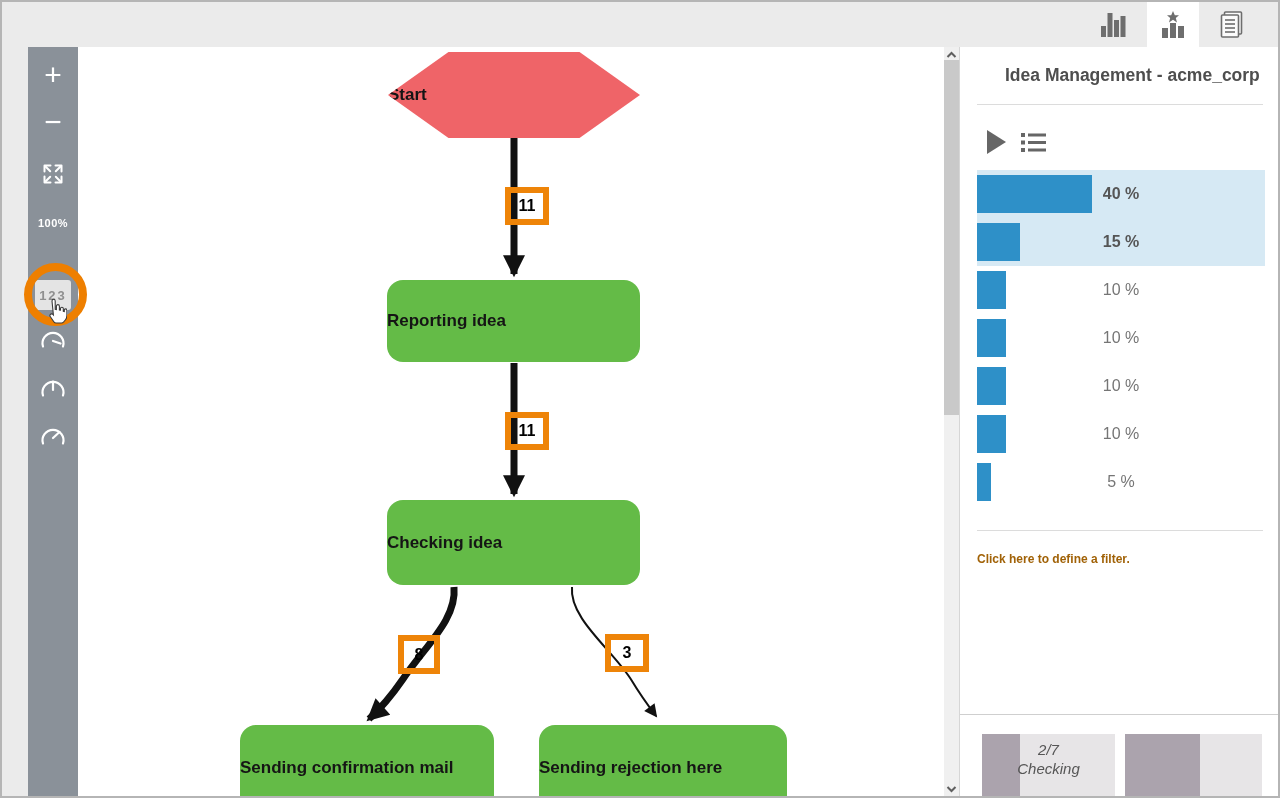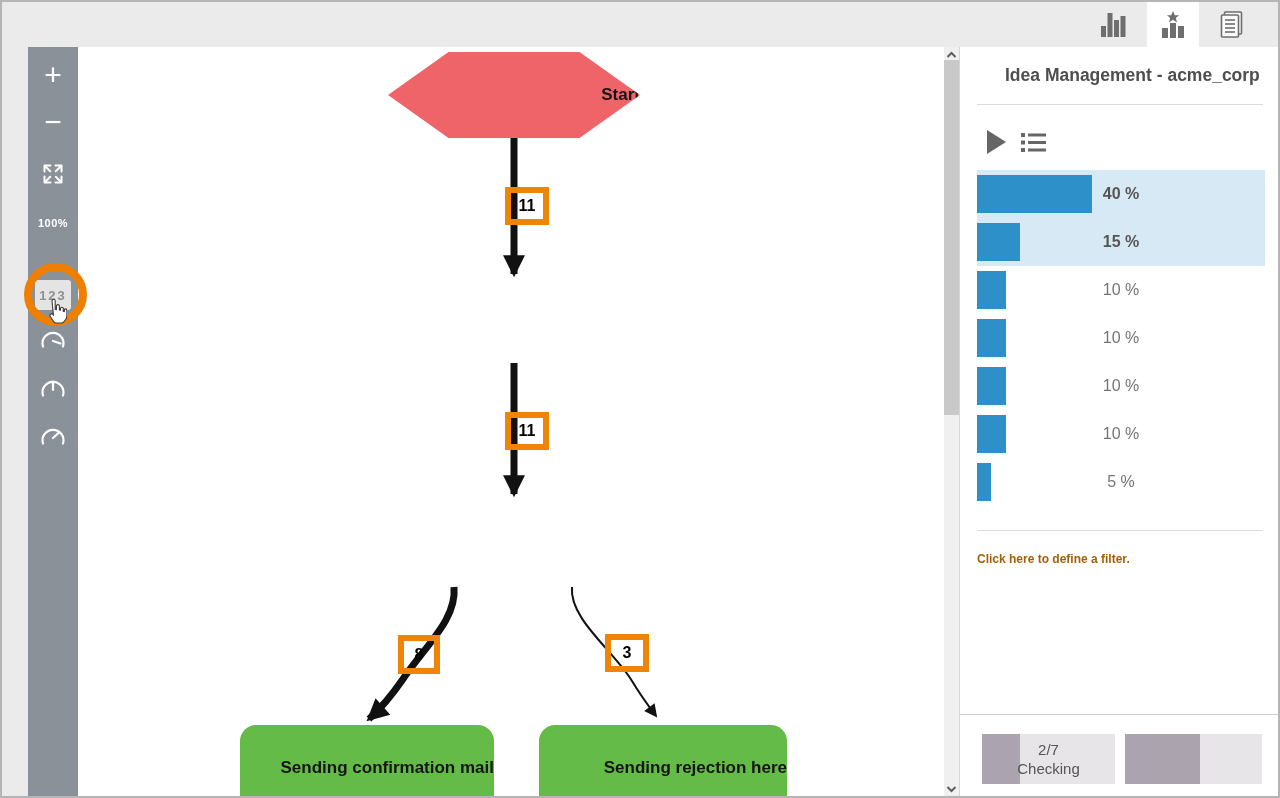--- a/index.html
+++ b/index.html
@@ -26,21 +26,21 @@
            display:flex; align-items:center; justify-content:center; cursor:pointer;}
   .gauge{position:absolute; left:11px;}
 
   
   .ring{position:absolute; left:22px; top:261px; width:63px; height:63px; border:8px solid #ee7f00;
         border-radius:50%; z-index:60; pointer-events:none;}
   .hand{position:absolute; left:41px; top:296px; z-index:61; pointer-events:none;}
 
   
   .canvas{position:absolute; left:76px; top:45px; width:866px; height:751px; background:#fff; overflow:hidden;}
-  .node{position:absolute; display:flex; align-items:center; justify-content:flex-end;
+  .node{position:absolute; display:flex; align-items:center; justify-content:flex-start;
         font-size:17px; font-weight:bold; color:#151515; text-align:center; cursor:pointer;}
   .node.green{background:var(--green); border-radius:16px;}
   .node.hex{background:var(--red);
         clip-path:polygon(0% 50%, 24% 0%, 76% 0%, 100% 50%, 76% 100%, 24% 100%);}
   .edges{position:absolute; left:0; top:0; pointer-events:none;}
   .elabel{position:absolute; border:6px solid var(--orange); background:transparent;
           display:flex; align-items:center; justify-content:center;
           font-size:16px; font-weight:bold; color:#000; cursor:pointer;}
 
   
@@ -56,21 +56,21 @@
   .icon-btn{position:absolute; cursor:pointer;}
   .vlist{position:absolute; left:17px; top:123px; width:288px;}
   .vrow{position:relative; height:48px; cursor:pointer;}
   .vrow.sel{background:var(--blue-light);}
   .vbar{position:absolute; left:0; top:5px; height:38px; background:var(--blue);}
   .vlabel{position:absolute; left:0; width:100%; line-height:48px; text-align:center;
           font-size:16px; color:#757575;}
   .vrow.sel .vlabel{font-weight:bold; color:#555;}
   .p-filter{position:absolute; left:17px; top:505px; font-size:12px; color:#a16207; cursor:pointer;font-weight:bold;}
   .p-hr-full{position:absolute; left:0; right:0; height:1px; background:#cfcfcf;}
-  .fbox{position:absolute; top:687px; height:50px; background:#e7e5e7; overflow:hidden;}
+  .fbox{position:absolute; top:687px; height:62px; background:#e7e5e7; overflow:hidden;font-style:italic;}
   .ffill{position:absolute; left:0; top:0; bottom:0; background:#aba3ad;}
   .ftext{position:relative; z-index:2; text-align:center; font-size:15px; line-height:19px;
          color:#555; padding-top:6px;}
 </style>
 </head>
 <body>
 
 <div class="frame">
 
   <div class="topbar">
@@ -151,20 +151,26 @@
   <div class="ring"></div>
   <svg class="hand" width="24" height="28" viewBox="0 0 24 26">
     <path d="M9 2c0-1 .7-1.7 1.6-1.7S12.2 1 12.2 2v8.3l1.2.2V7.2c0-.9.7-1.6 1.5-1.6s1.5.7 1.5 1.6v3.8l1.1.2V9.6c0-.8.6-1.4 1.4-1.4s1.4.6 1.4 1.4v2.7l1 .2v-1.3c0-.8.6-1.3 1.3-1.3s1.3.6 1.3 1.4v5.3c0 1.6-.6 3.2-1.6 4.4l-1.7 2c-.5.6-1.3 1-2.1 1h-5.4c-.9 0-1.8-.5-2.3-1.3l-3.6-5.2c-.7-1-.1-2.4 1.1-2.6.6-.1 1.2.1 1.6.5l.5.5z" fill="#fff" stroke="#3a3a3a" stroke-width="1.1"></path>
   </svg>
 
   <div class="canvas">
 
     <div class="node hex" style="left:310px; top:5px;   width:252px; height:86px">
       <span>Start</span>
     </div>
+    <div class="node green" style="left:309px; top:233px; width:253px; height:82px">
+      <span>Reporting idea</span>
+    </div>
+    <div class="node green" style="left:309px; top:453px; width:253px; height:85px">
+      <span>Checking idea</span>
+    </div>
     <div class="node green" style="left:162px; top:678px; width:254px; height:96px">
       <span style="padding-bottom:10px">Sending confirmation mail</span>
     </div>
     <div class="node green" style="left:461px; top:678px; width:248px; height:96px">
       <span style="padding-bottom:10px">Sending rejection here</span>
     </div>
 
     <svg class="edges" width="866" height="751">
       <defs>
         <marker id="ah-big" markerUnits="userSpaceOnUse" markerWidth="26" markerHeight="22" viewBox="0 0 10 10" refX="8.5" refY="5" orient="auto">

